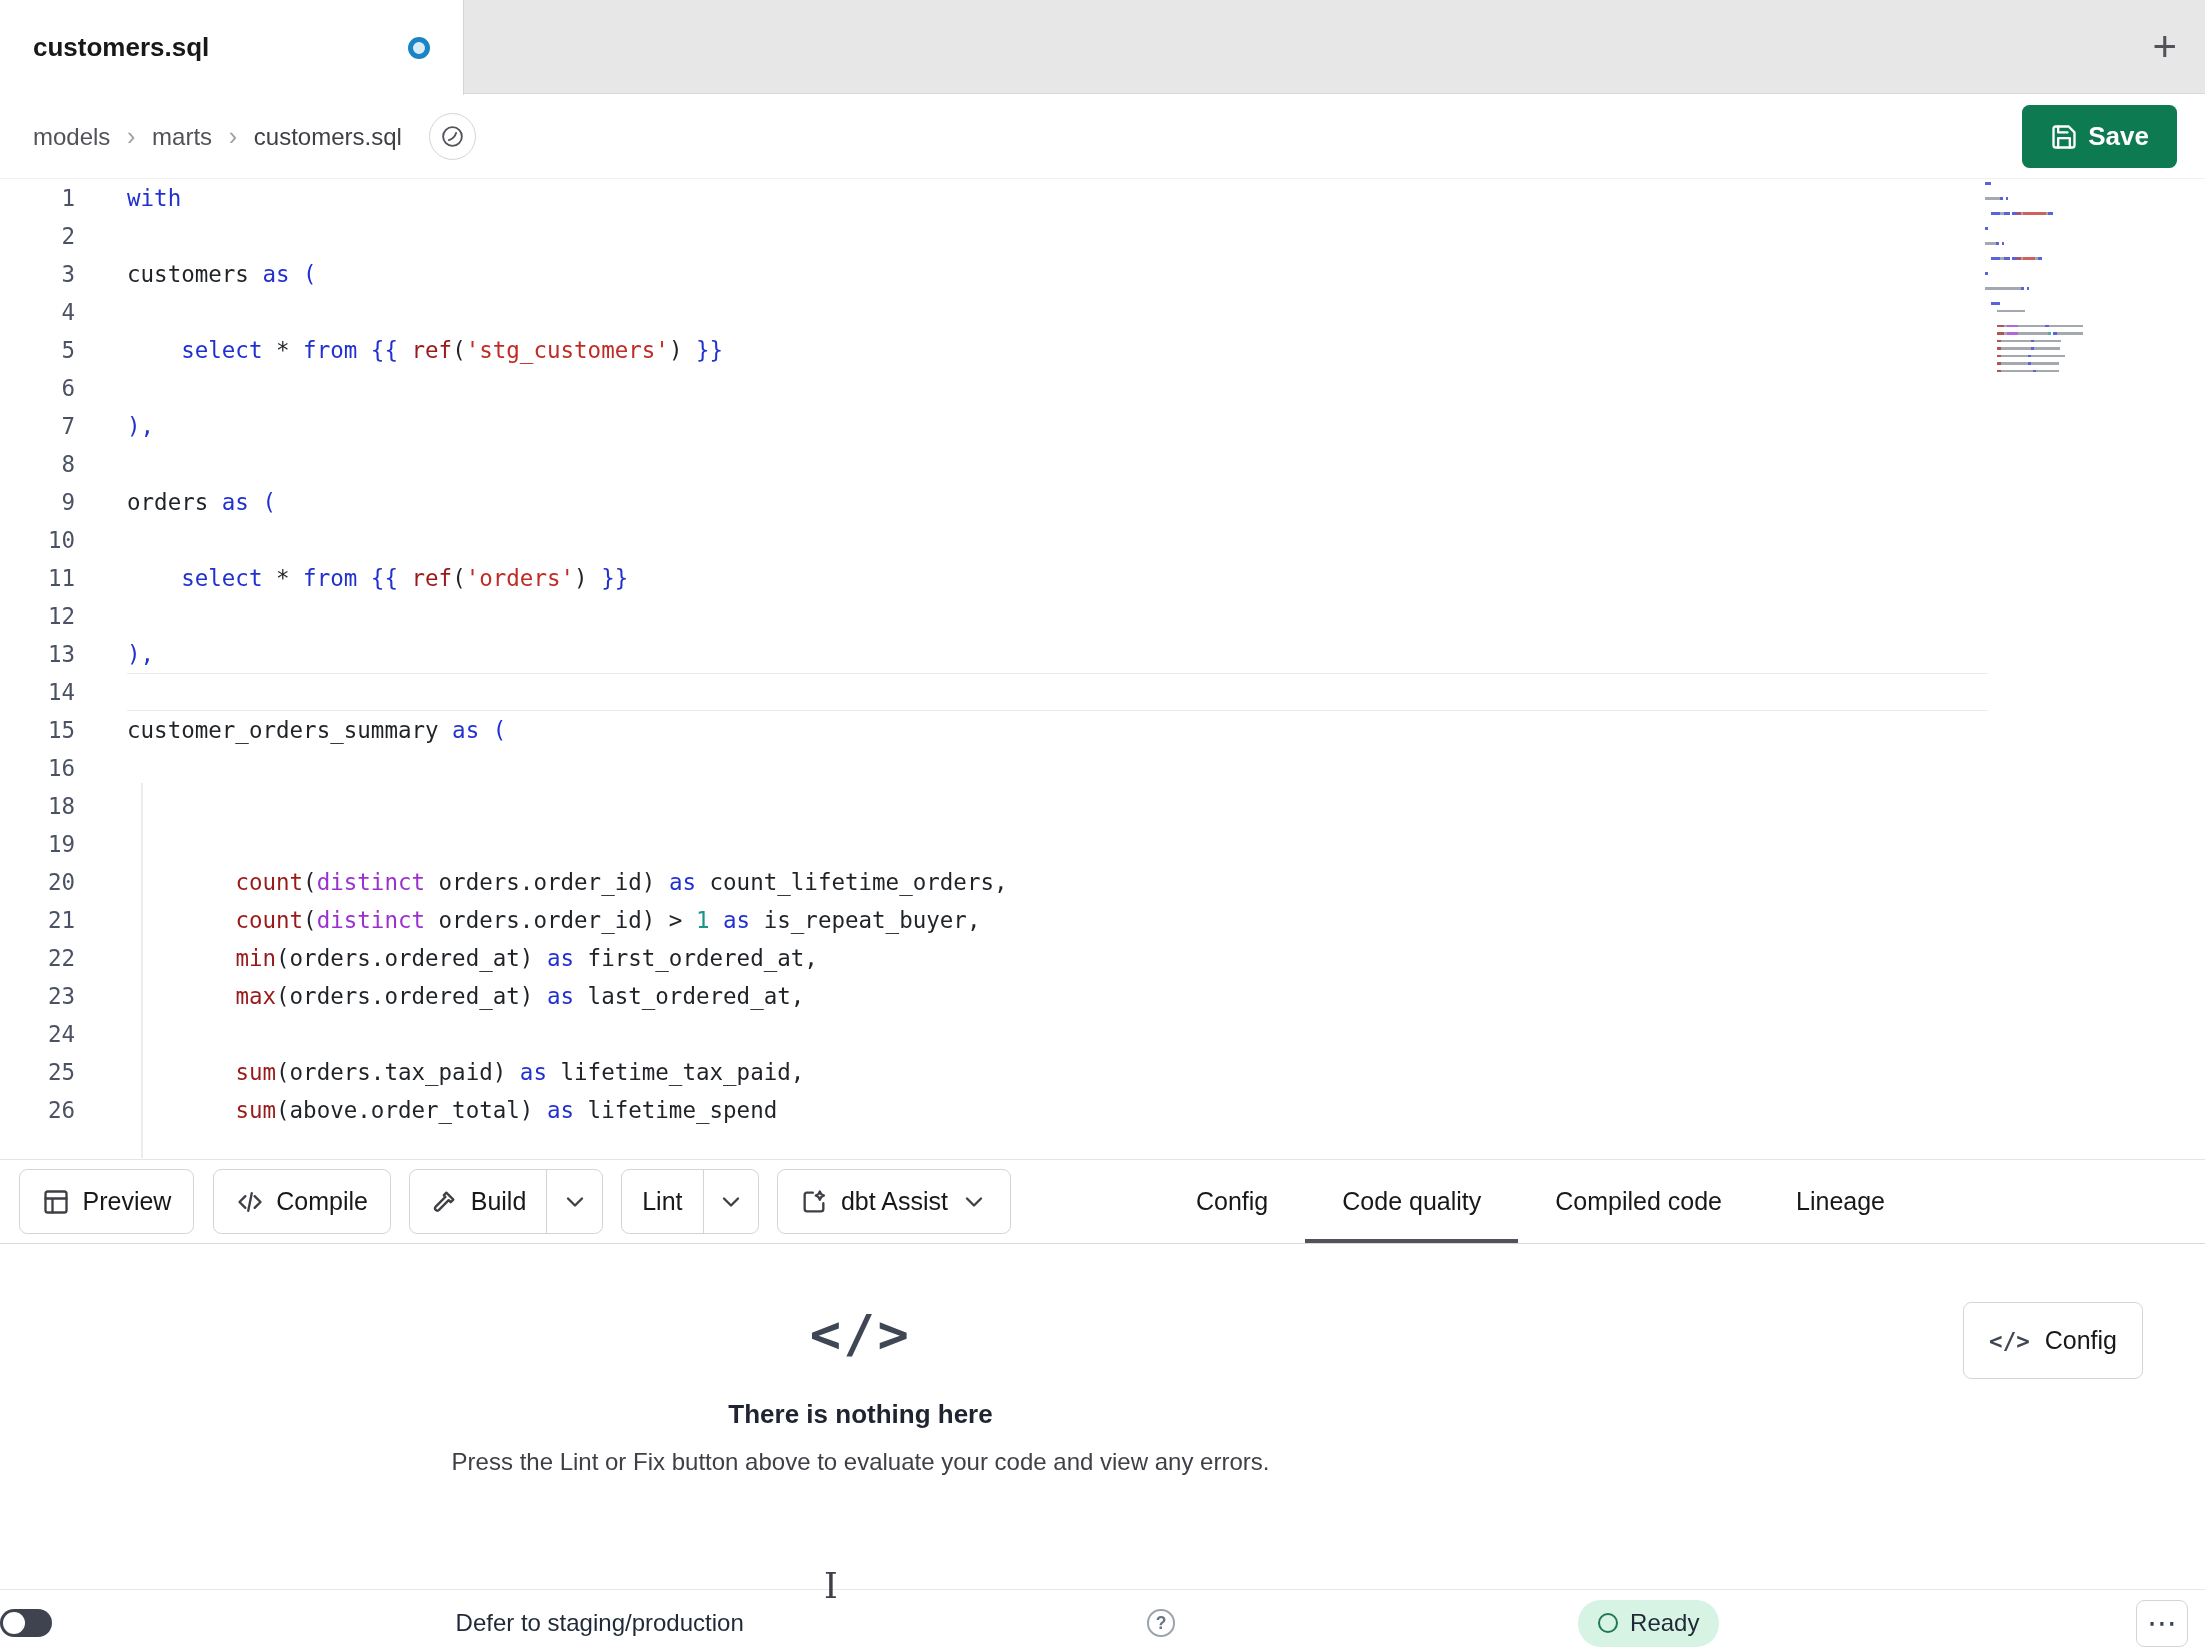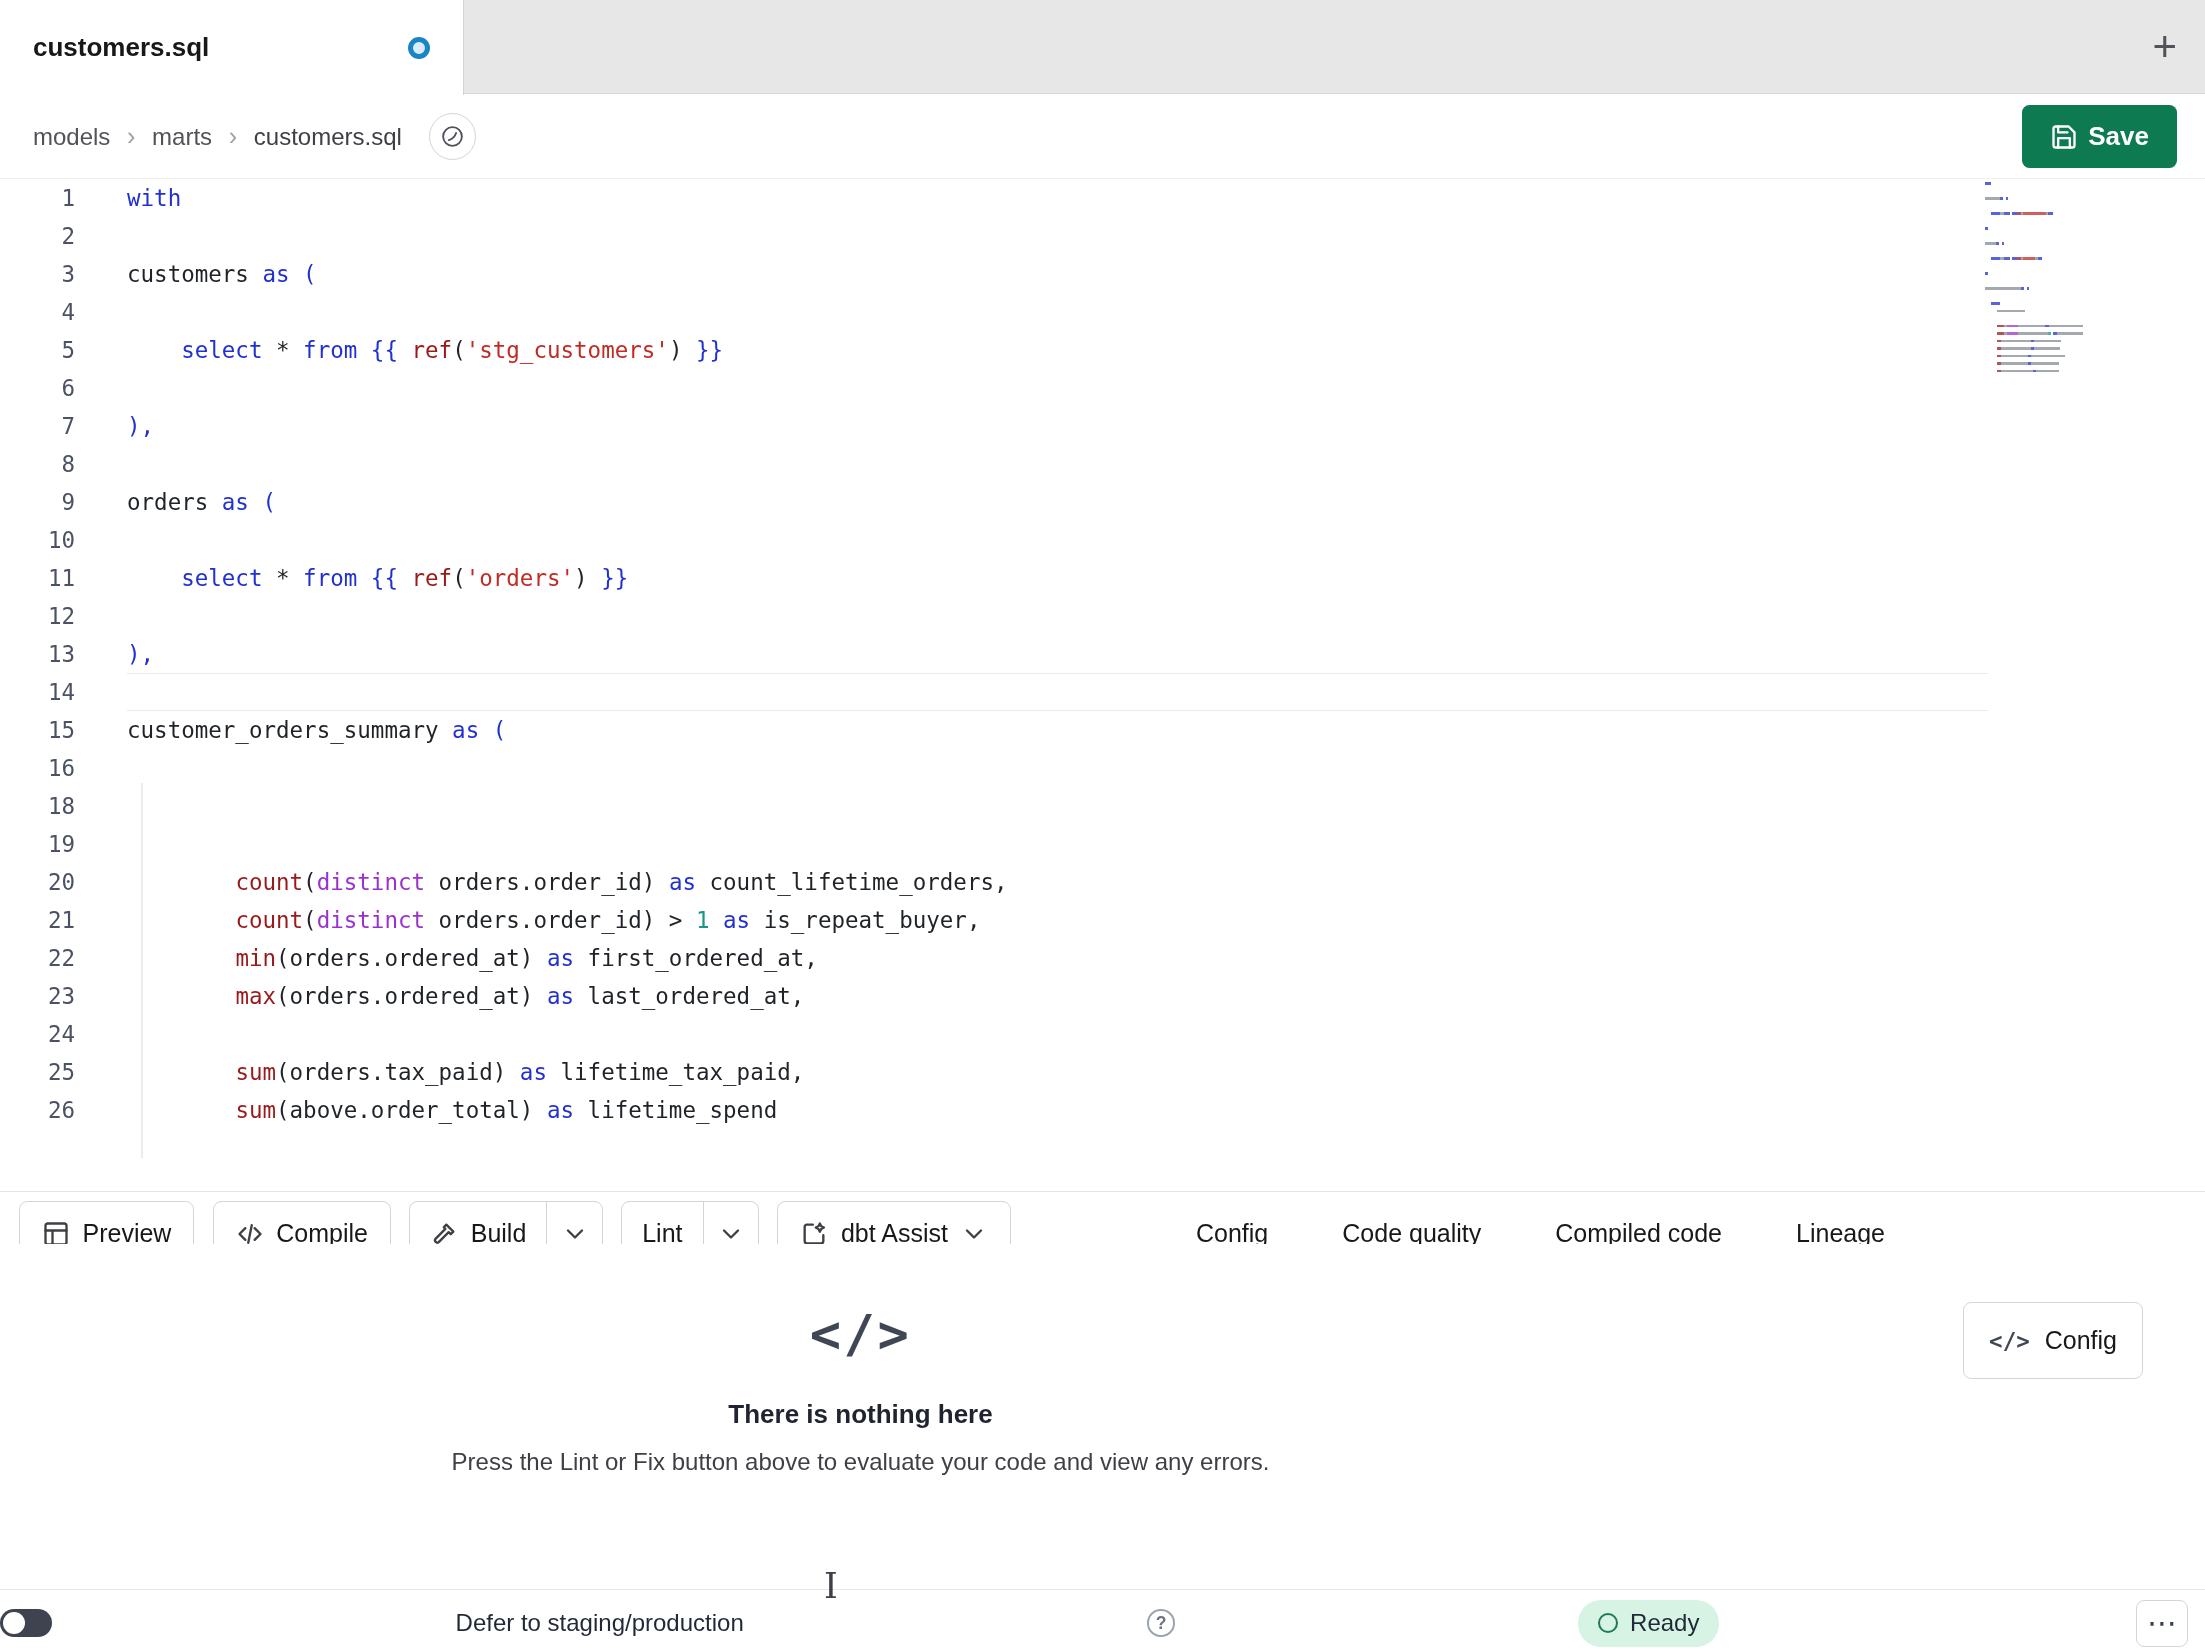--- a/index.html
+++ b/index.html
@@ -62,21 +62,21 @@
   .mm-br  { background: rgba(33,48,208,.75); }
   .mm-fn  { background: rgba(154,26,26,.75); }
   .mm-str { background: rgba(191,43,37,.75); }
   .mm-pur { background: rgba(155,48,208,.75); }
   .mm-num { background: rgba(27,149,136,.75); }
   .mm-pl  { background: rgba(90,98,110,.55); }
 
   
   .toolbar { position: absolute; top: 1159px; left: 0; right: 0; height: 85px; background: #fff;
     border-top: 0.8px solid #e4e4e7; border-bottom: 0.8px solid #d9d9dc;
-    display: flex; align-items: center; padding-left: 19px; margin-top: 32px; }
+    display: flex; align-items: center; padding-left: 19px; }
   .toolbar-left { display: flex; align-items: center; gap: 18.3px; }
   .btn { height: 65px; border: 1.3px solid #d4d4d8; border-radius: 8.3px; background: #fff;
     display: flex; align-items: center; gap: 12.5px; padding: 0 22px; font-size: 25px; color: #18181b; }
   .btn svg, .split svg { width: 28px; height: 28px; color: #3f3f46; }
   .split { display: flex; align-items: stretch; border: 1.3px solid #d4d4d8; border-radius: 8.3px;
     height: 65px; background: #fff; overflow: hidden; }
   .split .main { display: flex; align-items: center; gap: 12.5px; padding: 0 20px; font-size: 25px;
     background: none; border: none; color: #18181b; }
   .split .chev { display: flex; align-items: center; padding: 0 13.3px; border: none; background: none;
     border-left: 1.3px solid #d4d4d8; }

